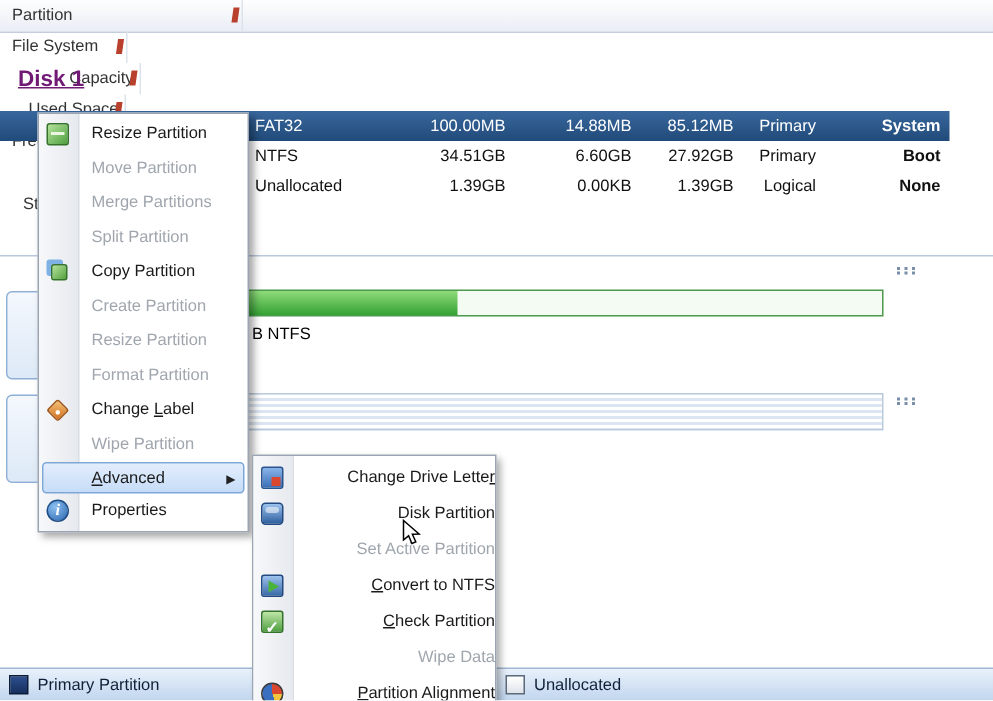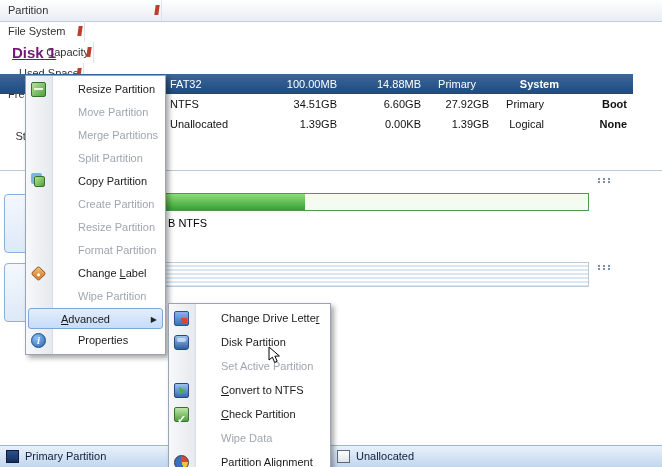--- a/index.html
+++ b/index.html
@@ -41,35 +41,35 @@
     border:1px solid #4e9a4e;background:#f4fbf2;box-sizing:border-box;}
   .bar-green .fill{position:absolute;left:0;top:0;bottom:0;width:49%;
     background:linear-gradient(#8fdc7a,#34a134);}
   .bar-label{position:absolute;left:168px;top:217px;color:#000;text-align:center;}
   .bar-striped{position:absolute;left:33px;top:262px;width:556px;height:25px;box-sizing:border-box;
     border:1px solid #bccbdc;background:repeating-linear-gradient(180deg,#ffffff 0 2px,#dce6f2 2px 4px);}
 
   
   .statusbar{position:absolute;left:0;top:445px;width:662px;height:22px;z-index:2;
     background:linear-gradient(#e8f1fb,#c2d6ee);border-top:1px solid #9fb6d4;box-sizing:border-box;}
-  .legend-item{position:absolute;top:4px;display:flex;gap:6px;color:#102038;}
+  .legend-item{position:absolute;top:4px;display:flex;align-items:center;gap:6px;color:#102038;}
   .legend-item.l1{left:6px}.legend-item.l2{left:337px}
   .swatch{width:13px;height:13px;box-sizing:border-box;}
   .lg-primary{background:linear-gradient(#2d4f8e,#16305e);border:1px solid #0c1c38;}
   .lg-unalloc{background:linear-gradient(#ffffff,#dfe4ea);border:1px solid #5d6a7a;}
 
   
   .menu{position:absolute;background:#fff;border:1px solid #9aa4b2;
     box-shadow:3px 3px 5px rgba(0,0,0,.35);padding:2px 0;box-sizing:border-box;}
   .menu::before{content:"";position:absolute;left:0;top:0;bottom:0;width:26px;
     background:linear-gradient(90deg,#f7f8fa,#e6e9ee);border-right:1px solid #d8dce3;}
   .ctx-menu{left:25px;top:75px;width:141px;z-index:5;}
   .sub-menu{left:168px;top:303px;width:163px;z-index:6;}
-  .menu-item{position:relative;height:23px;line-height:23px;padding-left:52px;white-space:nowrap;color:#1a1a1a;}
-  .sub-menu .menu-item{height:24px;line-height:24px;}
+  .menu-item{position:relative;height:23px;line-height:23px;padding-left:35px;white-space:nowrap;color:#1a1a1a;}
+  .sub-menu .menu-item{height:24px;line-height:24px;text-align:right;}
   .menu-item.disabled{color:#a0a6ae;}
   .menu-item.highlight{background:linear-gradient(#e3eefc,#c6dcf8);border:1px solid #7da7d8;
     border-radius:3px;margin:0 2px;padding-left:32px;height:21px;line-height:21px;box-sizing:border-box;}
   .sub-arrow{position:absolute;right:5px;top:0;font-size:8px;color:#222;}
 
   
   .mi-icon{position:absolute;left:5px;top:4px;width:15px;height:15px;box-sizing:border-box;z-index:1;}
   .sub-menu .mi-icon{top:5px;}
   .ic-resize{background:linear-gradient(135deg,#b5e39b,#4f9f3f);border:1px solid #35722b;border-radius:2px;}
   .ic-resize::after{content:"";position:absolute;left:2px;right:2px;top:5px;height:2px;background:#eaf6e2;}
@@ -133,20 +133,21 @@
     </div>
   </div>
 
   <div class="group-label">Disk 1</div>
 
   <div class="row row-1 selected">
     <div class="cell w-part"></div>
     <div class="cell w-fs">FAT32</div>
     <div class="cell num w-cap">100.00MB</div>
     <div class="cell num w-used">14.88MB</div>
+    <div class="cell num w-free">85.12MB</div>
     <div class="cell num w-flag">Primary</div>
     <div class="cell w-status">System</div>
   </div>
   <div class="row row-2">
     <div class="cell w-part"></div>
     <div class="cell w-fs">NTFS</div>
     <div class="cell num w-cap">34.51GB</div>
     <div class="cell num w-used">6.60GB</div>
     <div class="cell num w-free">27.92GB</div>
     <div class="cell num w-flag">Primary</div>

